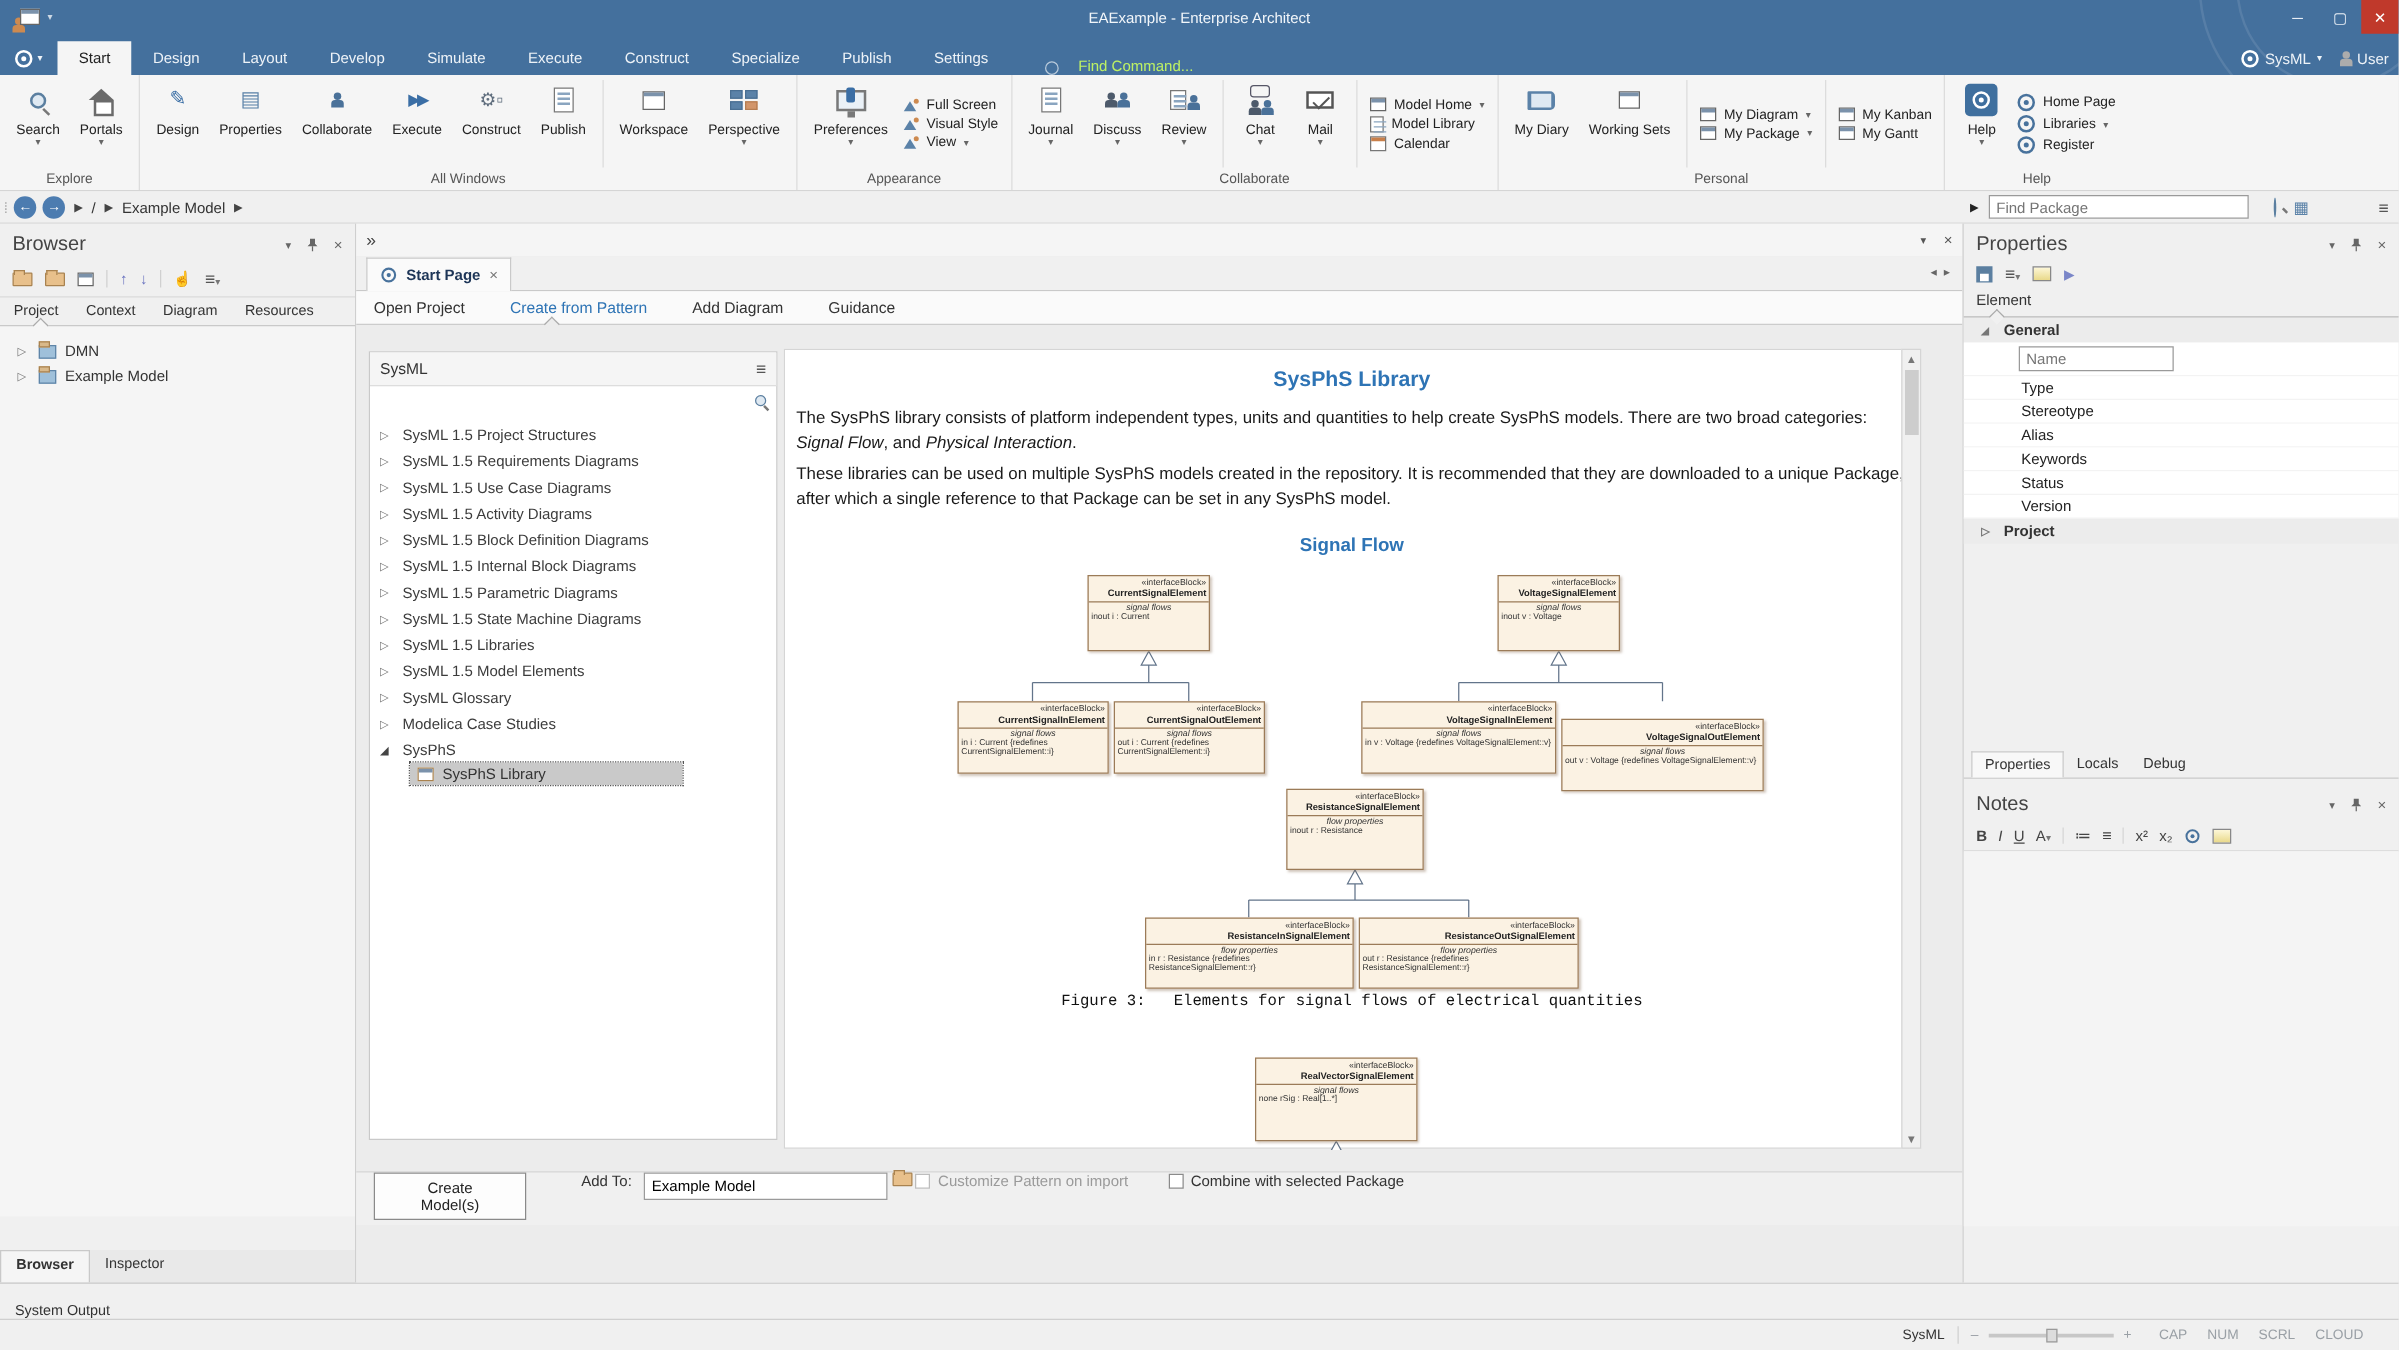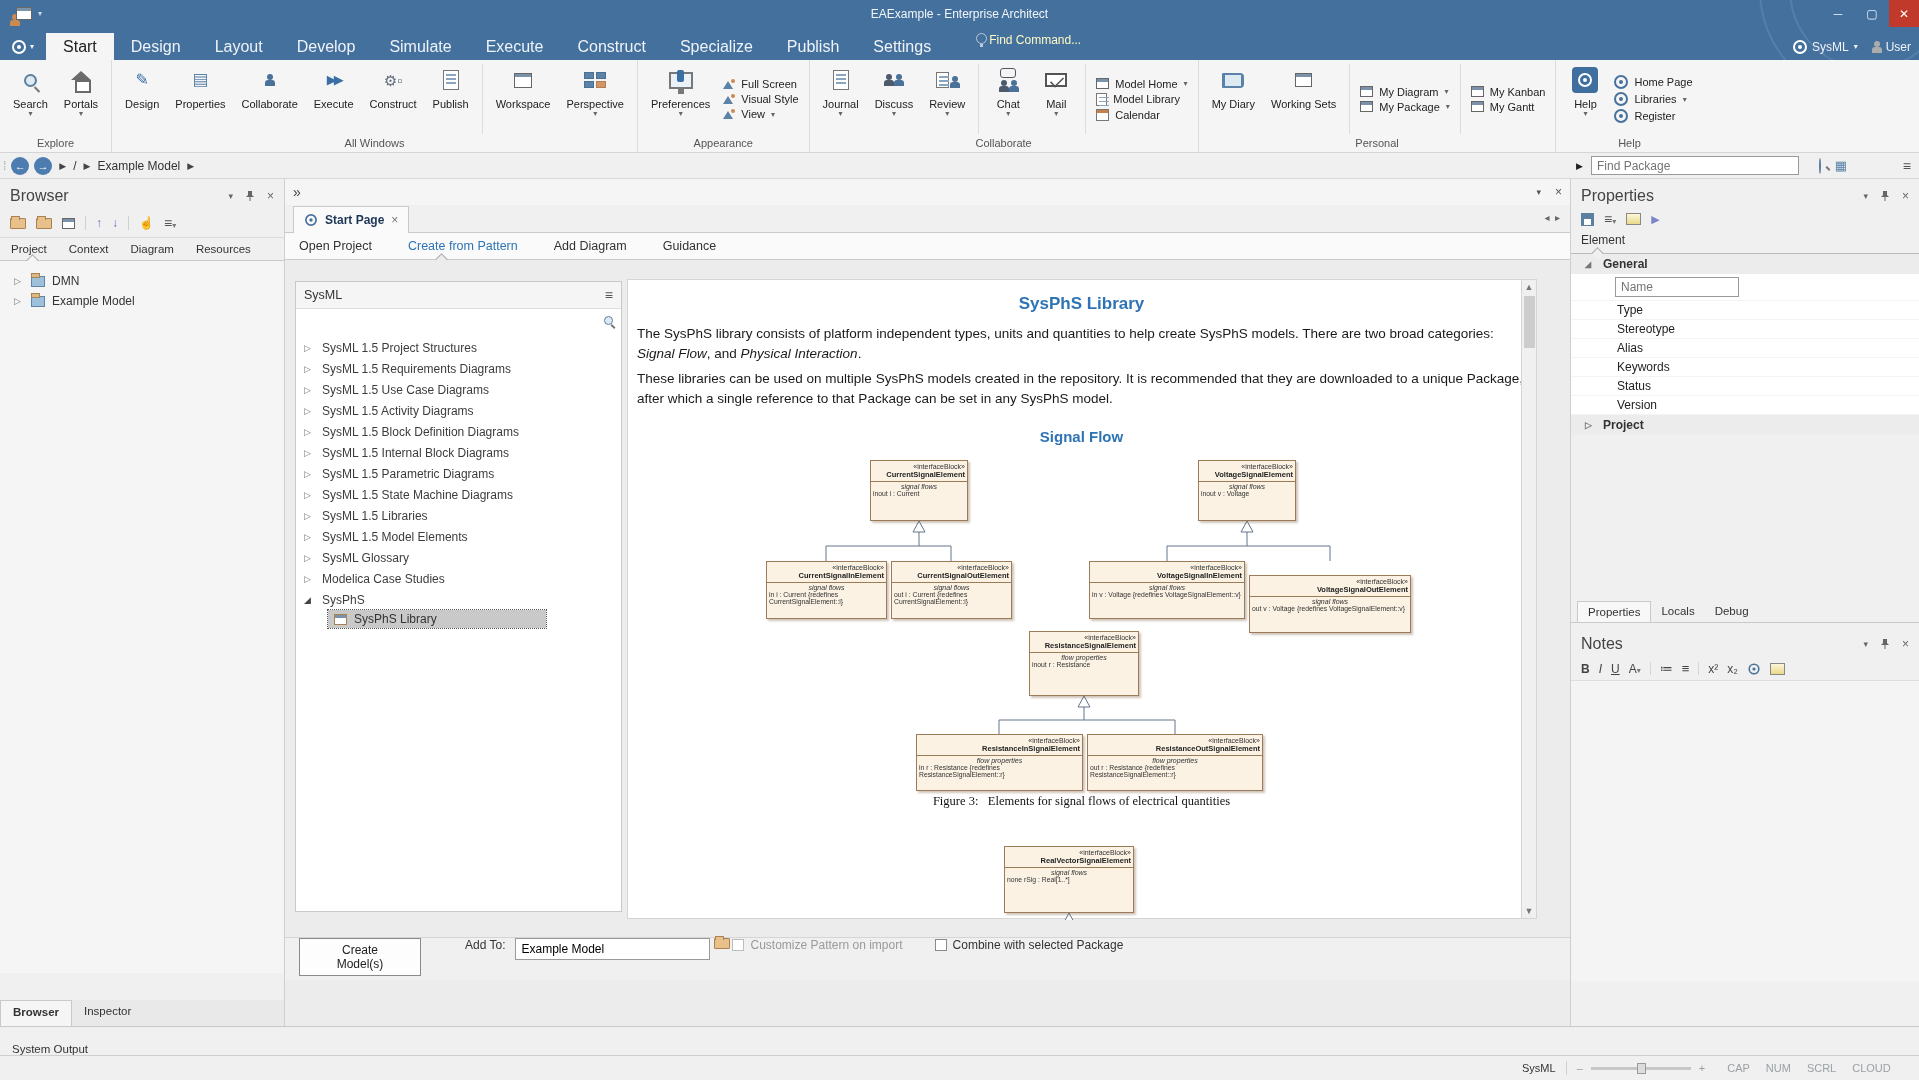--- a/index.html
+++ b/index.html
@@ -9,23 +9,23 @@
   #header{position:absolute;left:0;top:0;width:1919px;height:60px;background:#44709d;overflow:hidden}
   .orn{position:absolute;border:2px solid rgba(255,255,255,.10);border-radius:50%}
   #titlebar{position:absolute;left:0;top:0;width:100%;height:27px;display:flex;align-items:center}
   #wintitle{position:absolute;left:0;right:0;text-align:center;color:#f2f6fa;font-size:12px}
   .tbic{margin-left:10px;display:flex;align-items:center;gap:6px}
   .winctl{display:flex;position:absolute;right:0;top:0;height:27px}
   .wbtn{width:34px;height:27px;display:flex;align-items:center;justify-content:center;color:#e8eef5;font-size:12px}
   .wbtn.close{background:#c0392b;color:#fff;width:30px}
   #tabrow{position:absolute;left:0;top:27px;width:100%;height:33px;display:flex;align-items:flex-end}
   .apptab{height:27px;display:flex;align-items:center;gap:4px;padding:0 12px;color:#eef3f8;margin-bottom:0}
-  .rtab{height:27px;line-height:27px;padding:0 17px;color:#eef3f8;font-size:16px}
+  .rtab{height:27px;line-height:27px;padding:0 17px;color:#eef3f8;font-size:12px}
   .rtab.active{background:#f5f5f5;color:#222}
-  #findcmd{display:flex;align-items:flex-start;gap:2px;color:#fef9c3;margin-left:28px;height:27px}
+  #findcmd{display:flex;align-items:flex-end;gap:16px;color:#bef264;margin-left:28px;height:27px}
   #persputils{position:absolute;right:8px;top:0;height:27px;display:flex;align-items:center;gap:14px;color:#eef3f8;margin-top:33px}
   
   #ribbon{position:absolute;left:0;top:60px;width:1919px;height:93px;background:#f5f5f5;border-bottom:1px solid #d5d5d5;display:flex}
   .rgroup{display:flex;flex-direction:column;border-right:1px solid #dcdcdc;padding:2px 6px 0 6px}
   .rgbody{display:flex;flex:1;align-items:stretch;gap:2px}
   .rglabel{text-align:center;font-size:11px;color:#555;padding:1px 0 3px}
   .bb{display:flex;flex-direction:column;align-items:center;justify-content:flex-start;padding:3px 7px 0;min-width:46px;font-size:11px;color:#222;text-align:center;line-height:12px}
   .bb .ico{height:30px;display:flex;align-items:center;justify-content:center;margin-bottom:3px}
   .bb .cart{color:#666;font-size:8px;line-height:7px}
   .stack{display:flex;flex-direction:column;justify-content:center;gap:3px;padding:0 4px}
@@ -121,21 +121,21 @@
   .pgpara{position:absolute;left:9px;width:892px;font-size:13.5px;color:#1a1a1a;line-height:20px}
   #sectitle{position:absolute;left:0;top:148px;width:100%;text-align:center;color:#2e74b5;font-size:15px;font-weight:bold}
   
   .ub{position:absolute;background:#fbf2e3;border:1px solid #9b7b58;box-shadow:1.5px 1.5px 2px rgba(120,90,60,.35);display:flex;flex-direction:column}
   .ub-h{border-bottom:1px solid #9b7b58;padding:2px 2px 2px;text-align:right}
   .ub-st{font-size:7px;color:#333}
   .ub-n{font-size:7.5px;font-weight:bold;color:#222}
   .ub-b{flex:1;padding:1px 2px}
   .ub-sec{font-size:7px;font-style:italic;text-align:center;color:#333}
   .ub-attr{font-size:6.8px;color:#333;text-align:left}
-  #figcap{position:absolute;left:0;top:514px;width:100%;text-align:center;font-family:Liberation Serif, serif;font-size:12.5px;color:#111}
+  #figcap{position:absolute;left:0;top:514px;width:100%;text-align:center;font-family:Liberation Mono, monospace;font-size:12.5px;color:#111}
   
   #cfooter{position:absolute;left:0;top:758px;width:100%;height:43px;background:#f0f0f0;border-top:1px solid #d5d5d5;display:flex;align-items:flex-start}
   .btn{background:#fdfdfd;border:1px solid #8a8a8a;padding:4px 22px;font-size:12px;color:#222}
   .tinput{border:1px solid #9a9a9a;background:#fff;height:22px;font-size:12px;padding:0 5px;font-family:"Liberation Sans",sans-serif}
   .cb{width:12px;height:12px;border:1px solid #8a8a8a;background:#fff;flex:none}
   .cbrow{display:flex;align-items:center;gap:6px;font-size:12px}
   
   #rightpanel{position:absolute;left:1570px;top:179px;width:349px;height:847px;background:#f0f0f0;border-left:1px solid #cfcfcf}
   .rphdr{display:flex;align-items:center;justify-content:space-between;padding:8px 10px 4px}
   .rptools{display:flex;align-items:center;gap:10px;padding:2px 10px 6px;border-bottom:0}

